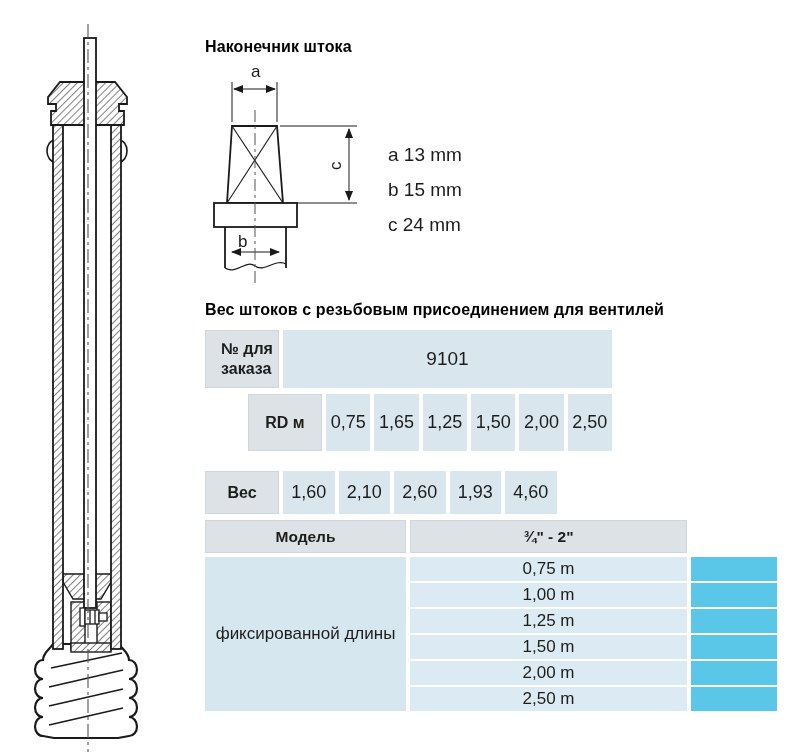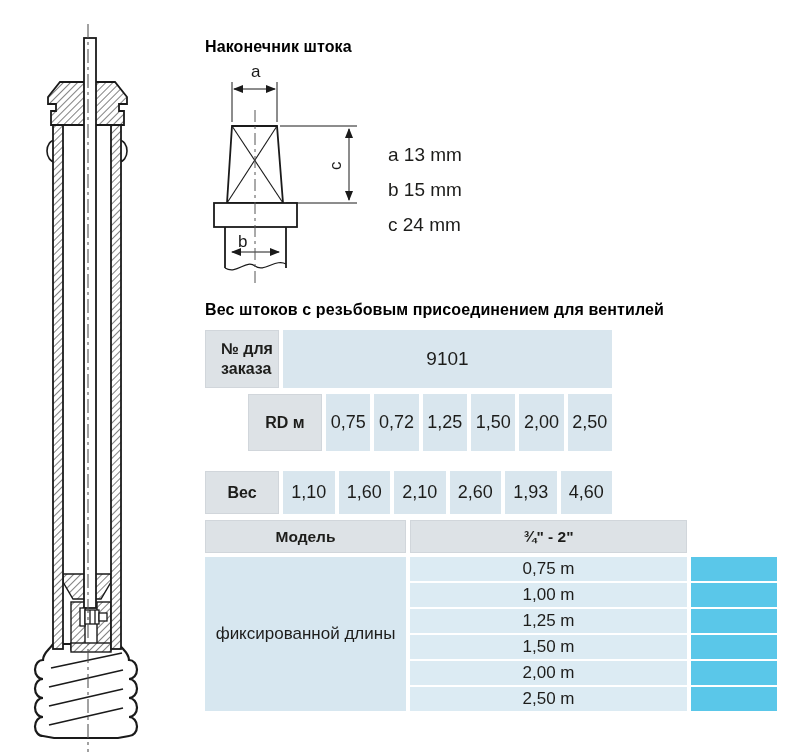--- a/index.html
+++ b/index.html
@@ -160,29 +160,28 @@
   <div id="weight-title" class="abs section-title">Вес штоков с резьбовым присоединением для вентилей</div>
 
   <div id="table1" class="abs">
     <div id="t1-r1" class="t1-row">
       <div class="th t1-head-left">№ для заказа</div>
       <div id="order-value-cell" class="cell-blue vcenter">9101</div>
     </div>
     <div id="t1-r2" class="t1-row">
       <div class="th vcenter t1-head-center">RD м</div>
       <div class="cell-blue vcenter t1-val">0,75</div>
-      <div class="cell-blue vcenter t1-val">0,72</div>
+      <div class="cell-blue vcenter t1-val">1,65</div>
       <div class="cell-blue vcenter t1-val">1,25</div>
       <div class="cell-blue vcenter t1-val">1,50</div>
       <div class="cell-blue vcenter t1-val">2,00</div>
       <div class="cell-blue vcenter t1-val">2,50</div>
     </div>
     <div id="t1-r3" class="t1-row">
       <div class="th vcenter t1-head-center">Вес</div>
-      <div class="cell-blue vcenter t1-val">1,10</div>
       <div class="cell-blue vcenter t1-val">1,60</div>
       <div class="cell-blue vcenter t1-val">2,10</div>
       <div class="cell-blue vcenter t1-val">2,60</div>
       <div class="cell-blue vcenter t1-val">1,93</div>
       <div class="cell-blue vcenter t1-val">4,60</div>
     </div>
   </div>
 
   <div id="table2" class="abs">
     <div class="t2-head">

